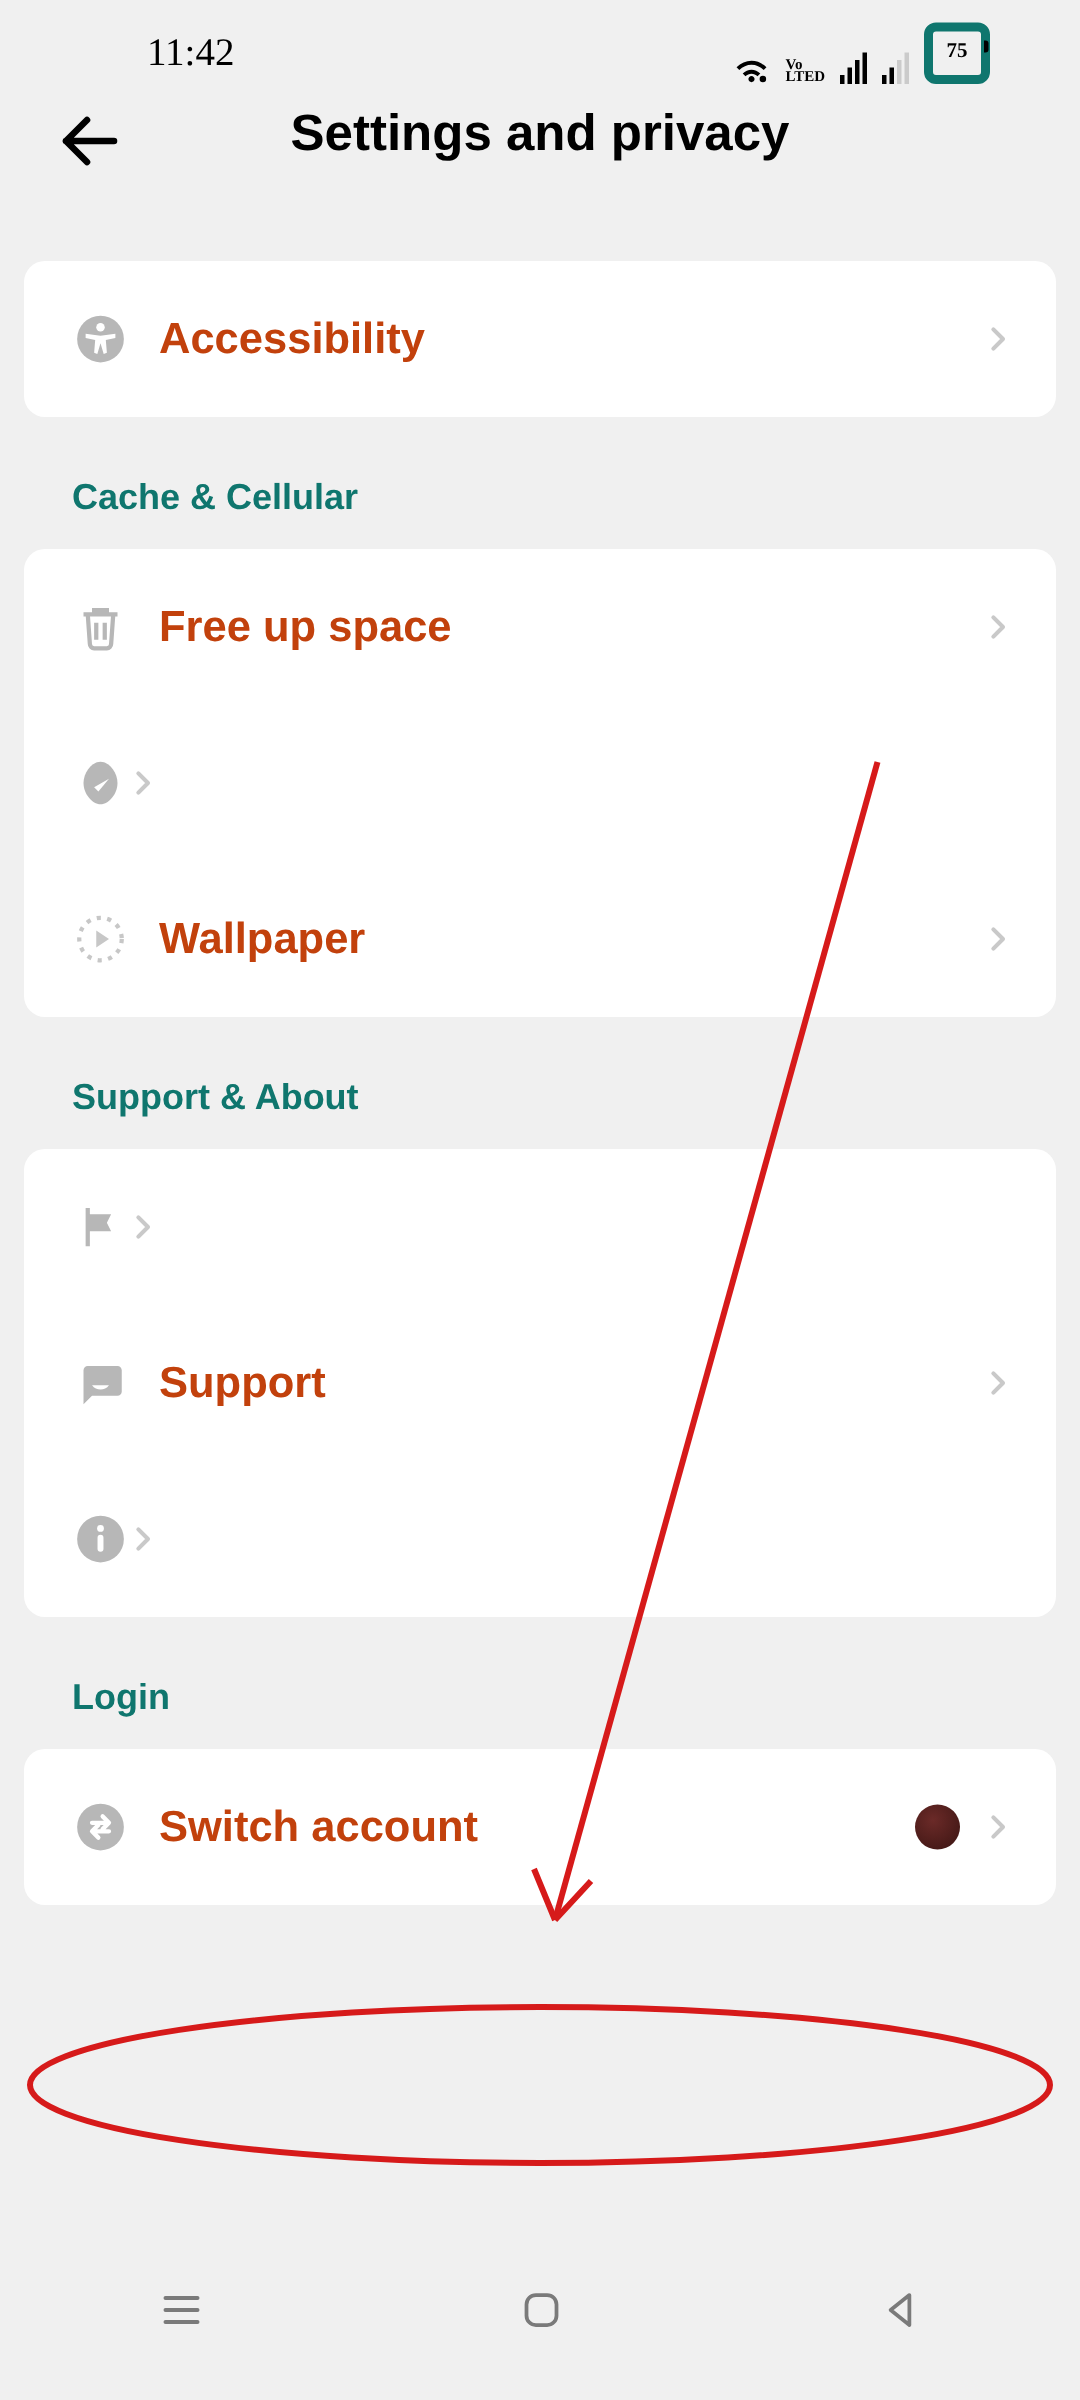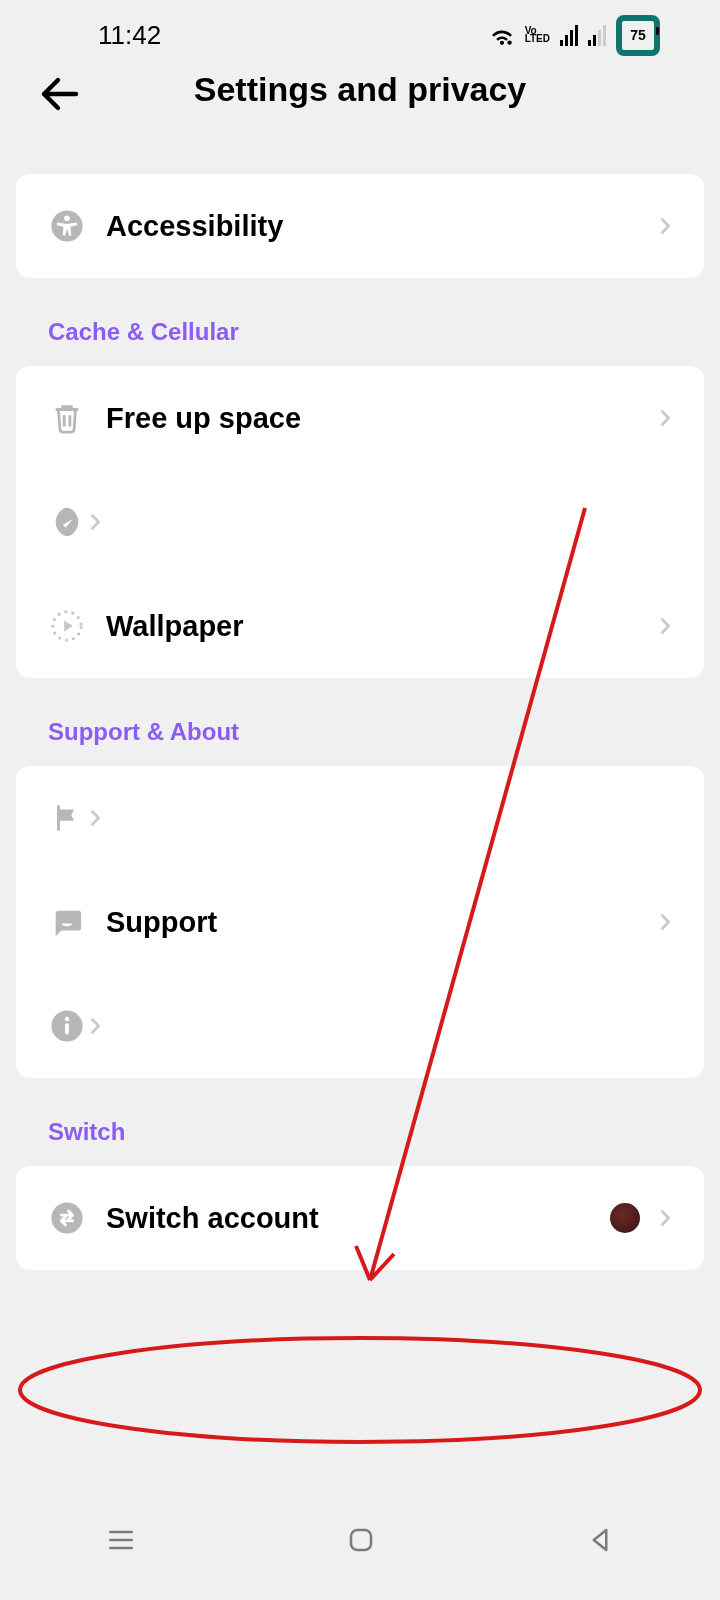--- a/index.html
+++ b/index.html
@@ -13,22 +13,23 @@
     position: relative;
   }
   .status-bar {
     height: 70px;
     display: flex;
     align-items: center;
     justify-content: space-between;
     padding: 0 60px 0 98px;
     font-size: 26px;
     font-weight: 500;
-  }
-  .status-right { display: flex; align-items: center; gap: 10px; }
+    font-family: Liberation Serif, serif;
+  }
+  .status-right { display: flex; align-items: flex-end; gap: 10px; }
   .battery {
     border: 6px solid #0f766e;
     border-radius: 8px;
     width: 44px;
     height: 41px;
     display: flex;
     align-items: center;
     justify-content: center;
     font-size: 14px;
     font-weight: 600;
@@ -62,40 +63,40 @@
   }
   .card {
     background: #fff;
     border-radius: 14px;
     margin: 0 16px 40px 16px;
     overflow: hidden;
   }
   .section-hdr {
     font-size: 24px;
     font-weight: 600;
-    color: #8b5cf6;
+    color: #0f766e;
     margin: 20px 0 20px 48px;
   }
   .row {
     display: flex;
     align-items: center;
     height: 104px;
     padding: 0 28px 0 34px;
   }
   .row .icon {
     width: 34px;
     height: 34px;
     flex-shrink: 0;
     color: #b7b7b7;
   }
   .row-label {
     flex: 1;
     font-size: 29px;
     font-weight: 600;
-    color: #000000;
+    color: #c2410c;
     margin-left: 22px;
   }
   .chev { width: 22px; height: 22px; color: #c9c9c9; flex-shrink: 0; }
   .avatar {
     width: 30px; height: 30px; border-radius: 50%;
     background: radial-gradient(circle at 40% 35%, #6b2a28, #3a1412);
     margin-right: 14px;
   }
   .bottom-nav {
     position: absolute;
@@ -245,21 +246,21 @@
           <circle cx="12" cy="7" r="1.6" fill="#fff"></circle>
           <rect x="10.6" y="10" width="2.8" height="8" rx="1.4" fill="#fff"></rect>
         </svg>
     </span>
     <svg class="chev" viewBox="0 0 24 24">
         <path fill="none" stroke="currentColor" stroke-width="3" stroke-linecap="round" stroke-linejoin="round" d="M9 5l7 7-7 7"></path>
       </svg>
   </div>
 </div>
 
-<div class="section-hdr">Switch</div>
+<div class="section-hdr">Login</div>
 <div class="card" style="margin-bottom:0;">
   <div class="row">
     <span class="icon">
       <svg viewBox="0 0 24 24" width="34" height="34">
           <circle cx="12" cy="12" r="11" fill="#b7b7b7"></circle>
           <path fill="none" stroke="#fff" stroke-width="2" stroke-linecap="round" stroke-linejoin="round" d="M8 10h8m0 0l-3-3m3 3l-3 3M16 14H8m0 0l3 3m-3-3l3-3"></path>
         </svg>
     </span>
     <span class="row-label">Switch account</span>
     <span class="avatar"></span>

